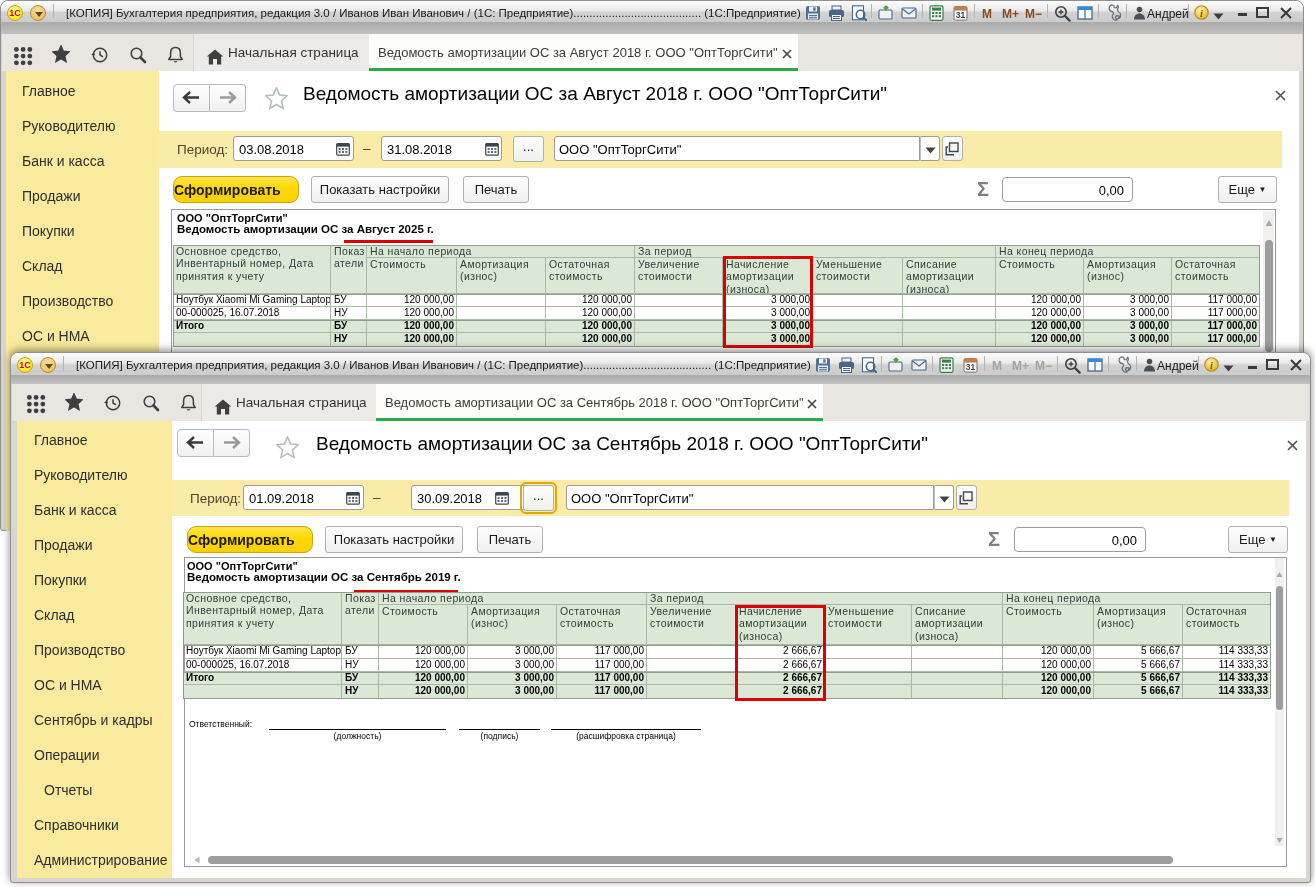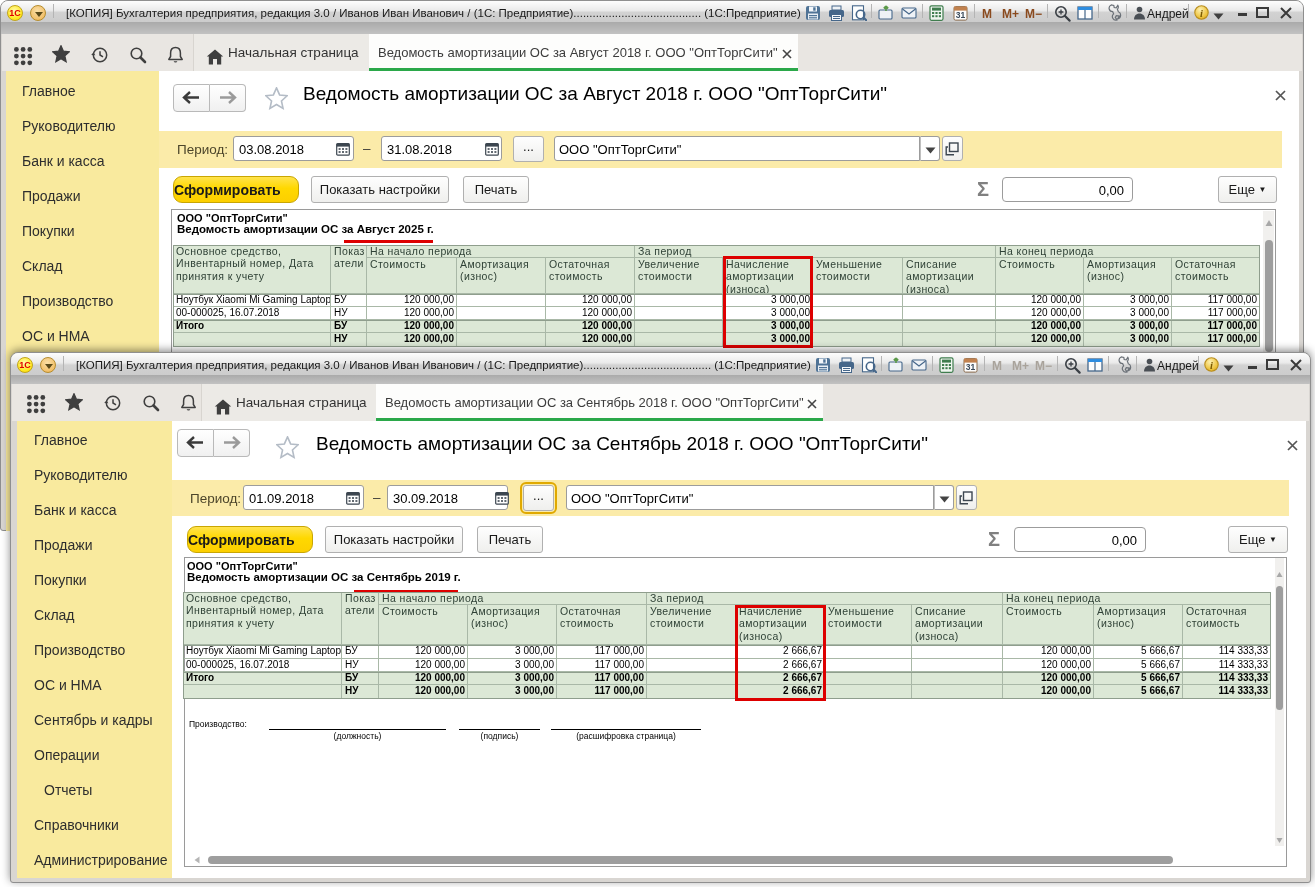--- a/index.html
+++ b/index.html
@@ -501,21 +501,21 @@
       <g fill="#3c4650">
         <rect x="2.6" y="6.2" width="2" height="1.6"></rect>
         <rect x="6" y="6.2" width="2" height="1.6"></rect>
         <rect x="9.4" y="6.2" width="2" height="1.6"></rect>
         <rect x="2.6" y="9.2" width="2" height="1.6"></rect>
         <rect x="6" y="9.2" width="2" height="1.6"></rect>
         <rect x="9.4" y="9.2" width="2" height="1.6"></rect>
       </g>
     </svg>
 <div class="flabel" style="left:362px;top:137px;color:#333;">–</div>
-<div class="finput" style="left:376px;top:132px;width:121px;height:25px;padding:5px 0 0 5px;">30.09.2018</div>
+<div class="finput" style="left:400px;top:132px;width:121px;height:25px;padding:5px 0 0 5px;">30.09.2018</div>
 <svg style="position:absolute;left:484px;top:138px;" width="14" height="14" viewBox="0 0 14 14">
       <rect x="0.7" y="1.6" width="12.6" height="11.6" rx="1" fill="#fff" stroke="#3c4650" stroke-width="1.2"></rect>
       <rect x="0.7" y="1.6" width="12.6" height="3" fill="#3c4650"></rect>
       <g fill="#3c4650">
         <rect x="2.6" y="6.2" width="2" height="1.6"></rect>
         <rect x="6" y="6.2" width="2" height="1.6"></rect>
         <rect x="9.4" y="6.2" width="2" height="1.6"></rect>
         <rect x="2.6" y="9.2" width="2" height="1.6"></rect>
         <rect x="6" y="9.2" width="2" height="1.6"></rect>
         <rect x="9.4" y="9.2" width="2" height="1.6"></rect>
@@ -602,21 +602,21 @@
 <div class="cell" style="left:725px;top:332px;width:89px;height:14px;line-height:12.3px;font-size:10.0px;border-right:1px solid #a9b8a7;border-bottom:1px solid #a9b8a7;background:#dce8d6;font-weight:bold;text-align:right;padding-right:2px;">2 666,67</div>
 <div class="cell" style="left:814px;top:332px;width:87px;height:14px;line-height:12.3px;font-size:10.0px;border-right:1px solid #a9b8a7;border-bottom:1px solid #a9b8a7;background:#dce8d6;font-weight:bold;text-align:right;padding-right:2px;"></div>
 <div class="cell" style="left:901px;top:332px;width:91px;height:14px;line-height:12.3px;font-size:10.0px;border-right:1px solid #a9b8a7;border-bottom:1px solid #a9b8a7;background:#dce8d6;font-weight:bold;text-align:right;padding-right:2px;"></div>
 <div class="cell" style="left:992px;top:332px;width:91px;height:14px;line-height:12.3px;font-size:10.0px;border-right:1px solid #a9b8a7;border-bottom:1px solid #a9b8a7;background:#dce8d6;font-weight:bold;text-align:right;padding-right:2px;">120 000,00</div>
 <div class="cell" style="left:1083px;top:332px;width:89px;height:14px;line-height:12.3px;font-size:10.0px;border-right:1px solid #a9b8a7;border-bottom:1px solid #a9b8a7;background:#dce8d6;font-weight:bold;text-align:right;padding-right:2px;">5 666,67</div>
 <div class="cell" style="left:1172px;top:332px;width:88px;height:14px;line-height:12.3px;font-size:10.0px;border-right:1px solid #a9b8a7;border-bottom:1px solid #a9b8a7;background:#dce8d6;font-weight:bold;text-align:right;padding-right:2px;">114 333,33</div>
 <div style="position:absolute;left:172px;top:239px;width:1088px;height:107px;border:1px solid #8f9e8d;pointer-events:none;"></div>
 <div style="position:absolute;left:172px;top:319px;width:1088px;height:1px;background:#8f9e8d;"></div>
 <div style="position:absolute;left:172px;top:292px;width:1088px;height:1px;background:#8f9e8d;"></div>
 <div class="redbox" style="left:724px;top:252px;width:91px;height:96px;"></div>
-<div style="position:absolute;left:178px;top:366px;font-size:8.5px;color:#000;">Производство:</div>
+<div style="position:absolute;left:178px;top:366px;font-size:8.5px;color:#000;">Ответственный:</div>
 <div style="position:absolute;left:258px;top:376px;width:177px;height:1px;background:#000;"></div>
 <div style="position:absolute;left:258px;top:378px;width:177px;font-size:8.5px;color:#000;text-align:center;">(должность)</div>
 <div style="position:absolute;left:448px;top:376px;width:81px;height:1px;background:#000;"></div>
 <div style="position:absolute;left:448px;top:378px;width:81px;font-size:8.5px;color:#000;text-align:center;">(подпись)</div>
 <div style="position:absolute;left:540px;top:376px;width:150px;height:1px;background:#000;"></div>
 <div style="position:absolute;left:540px;top:378px;width:150px;font-size:8.5px;color:#000;text-align:center;">(расшифровка страница)</div>
 <div class="sv" style="left:1264px;top:205px;width:9px;height:288px;"></div>
 <svg style="position:absolute;left:1265px;top:218px;" width="7" height="7" viewBox="0 0 7 7">
       <path d="M3.5 1 L6.5 6 L0.5 6 Z" fill="#a8a8a8"></path>
     </svg>

